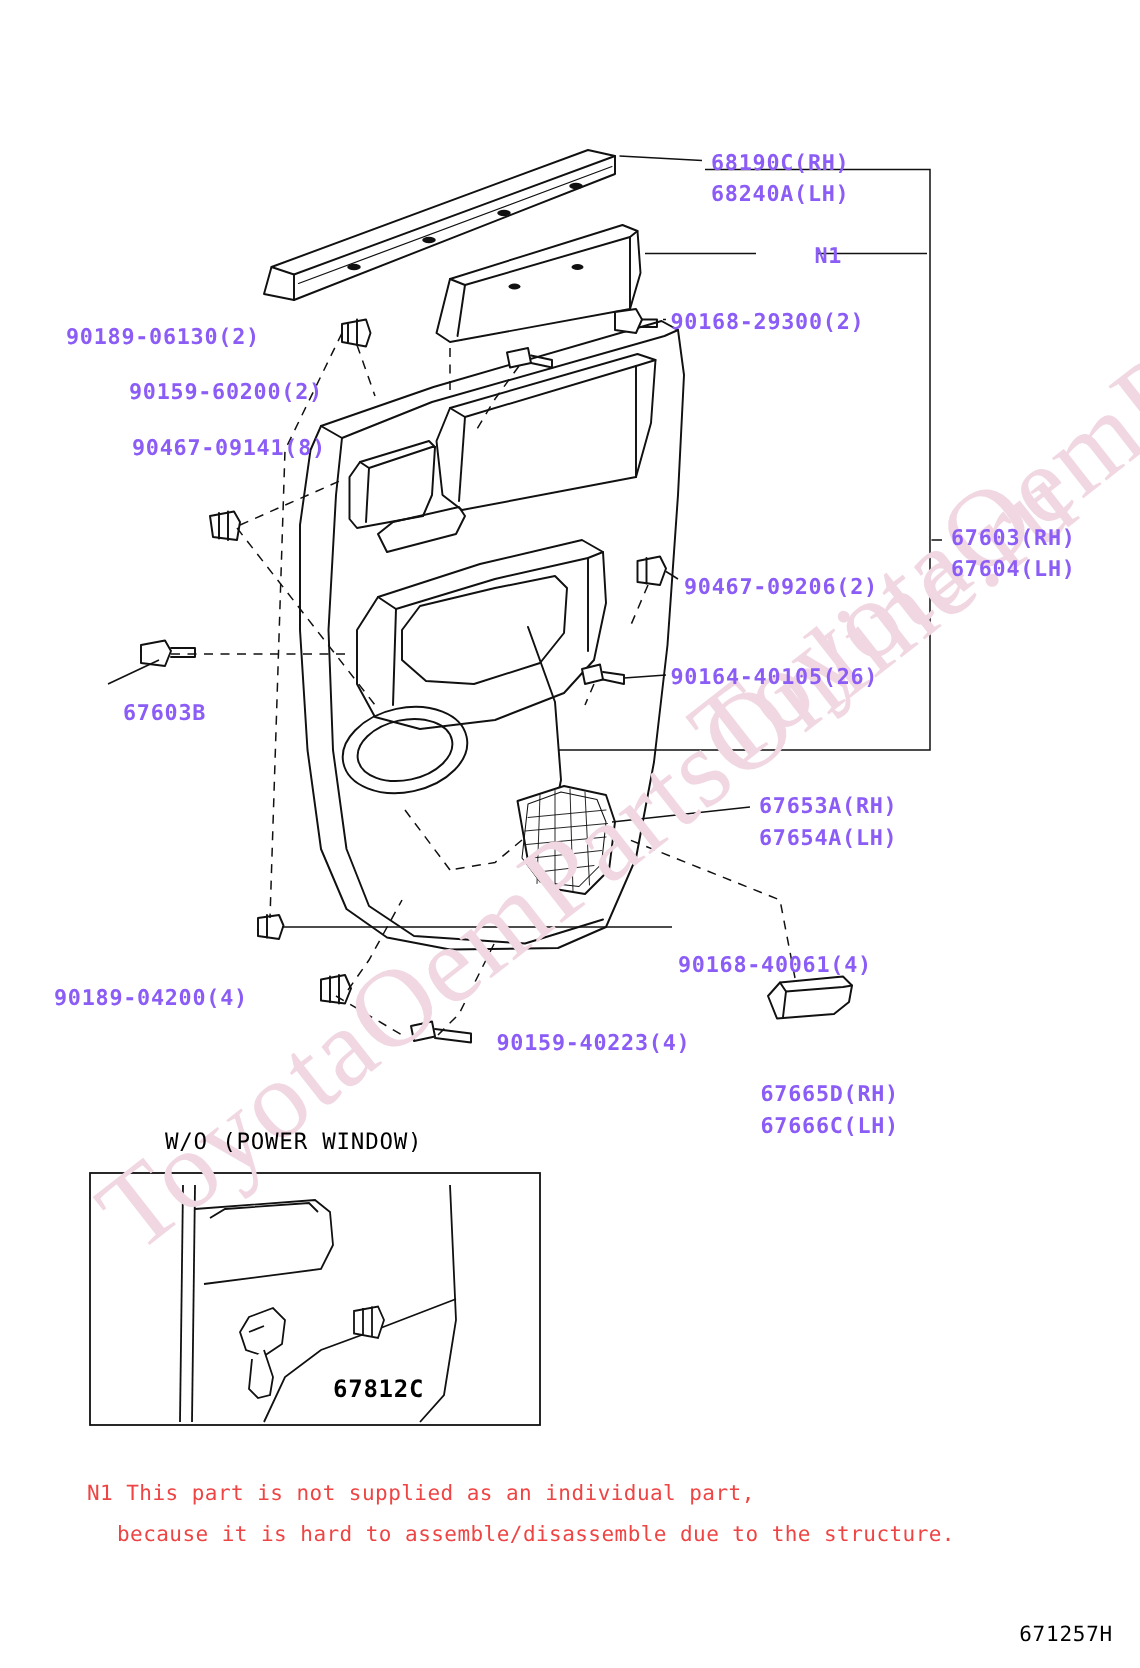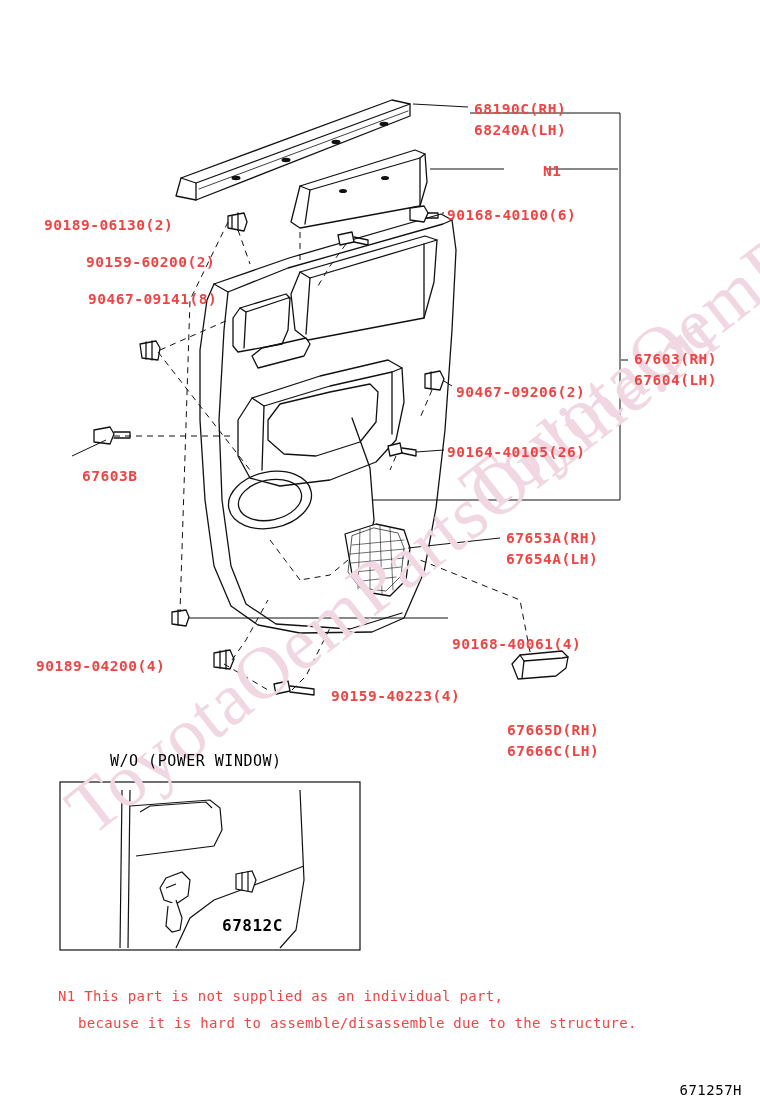--- a/index.html
+++ b/index.html
@@ -32,21 +32,21 @@
     letter-spacing:1px;
   }
   .wm .w1{left:10px;top:690px;}
   .wm .w2{left:405px;top:370px;}
   .lbl{
     position:absolute;
     font-family:"DejaVu Sans Mono","Liberation Mono",monospace;
     font-size:14.5px;
     letter-spacing:0.5px;
     white-space:nowrap;
-    color:#ef4444;
+    color:#8b5cf6;
     z-index:10;
   }
   .lbl.b{font-weight:bold;}
   .note{
     position:absolute;
     font-size:14px;
     white-space:nowrap;
     letter-spacing:0.3px;
     color:#ef4444;
     z-index:10;
@@ -239,21 +239,21 @@
 
 <div class="wm">
   <span class="w1">ToyotaOemPartsOnline.ru</span>
   <span class="w2">ToyotaOemPartsOnline.ru</span>
 </div>
 
 <div id="labels">
     <div class="lbl b" style="left: 474px; top: 101px;">68190C(RH)</div>
     <div class="lbl b" style="left: 474px; top: 122px;">68240A(LH)</div>
     <div class="lbl b" style="left: 512px; top: 163px; margin-left: 31px;">N1</div>
-    <div class="lbl b" style="left: 447px; top: 207px;">90168-40100(6)</div>
+    <div class="lbl b" style="left: 447px; top: 207px;">90168-29300(2)</div>
     <div class="lbl b" style="left: 44px; top: 217px;">90189-06130(2)</div>
     <div class="lbl b" style="left: 86px; top: 254px;">90159-60200(2)</div>
     <div class="lbl b" style="left: 88px; top: 291px;">90467-09141(8)</div>
     <div class="lbl b" style="left: 634px; top: 351px;">67603(RH)</div>
     <div class="lbl b" style="left: 634px; top: 372px;">67604(LH)</div>
     <div class="lbl b" style="left: 456px; top: 384px;">90467-09206(2)</div>
     <div class="lbl b" style="left: 447px; top: 444px; text-align: right;">90164-40105(26)</div>
     <div class="lbl b" style="left: 82px; top: 468px;">67603B</div>
     <div class="lbl b" style="left: 506px; top: 530px;">67653A(RH)</div>
     <div class="lbl b" style="left: 506px; top: 551px;">67654A(LH)</div>

